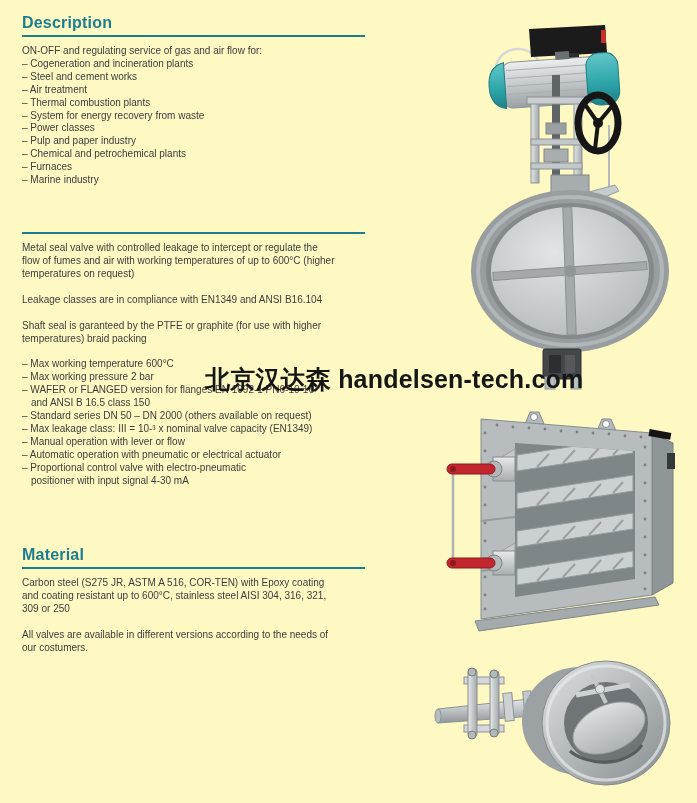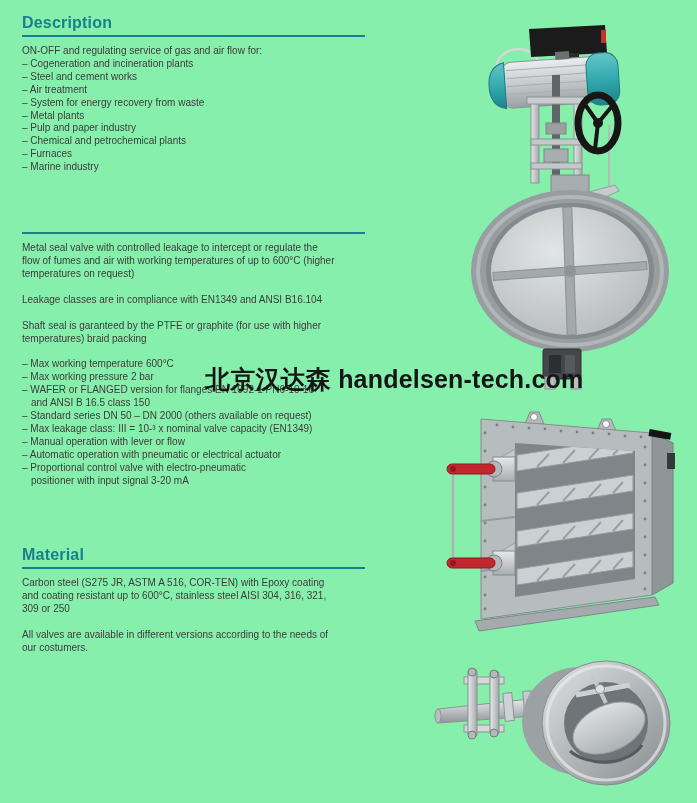--- a/index.html
+++ b/index.html
@@ -1,19 +1,19 @@
 <!DOCTYPE html>
 <html style="--accent: #1b7e8f;"><head>
 <meta charset="utf-8">
 <style>
   :root{ --accent:#1b7e8f; }
   *{ box-sizing:border-box; }
   html,body{ margin:0; padding:0; background:#ffffff; }
   .page{
-    position:relative; width:697px; height:803px; background:#86efac;
+    position:relative; width:697px; height:803px; background:#fef9c3;
     font-family:"Liberation Sans", sans-serif; overflow:hidden;
   }
   .sec{ position:absolute; left:22px; width:356px; }
   .sec-description{ top:14px; }
   .sec-technical{ top:229px; }
   .sec-material{ top:546px; }
   .sec-title{
     margin:0; font-size:16px; line-height:18px; font-weight:bold;
     color:var(--accent); letter-spacing:0.2px;
   }
@@ -45,22 +45,23 @@
 <div class="page">
 
   <section class="sec sec-description">
     <h2 class="sec-title">Description</h2>
     <div class="rule"></div>
     <p class="body intro">ON-OFF and regulating service of gas and air flow for:</p>
     <div class="list">
         <div class="body li">– Cogeneration and incineration plants</div>
         <div class="body li">– Steel and cement works</div>
         <div class="body li">– Air treatment</div>
+        <div class="body li">– Thermal combustion plants</div>
         <div class="body li">– System for energy recovery from waste</div>
-        <div class="body li">– Metal plants</div>
+        <div class="body li">– Power classes</div>
         <div class="body li">– Pulp and paper industry</div>
         <div class="body li">– Chemical and petrochemical plants</div>
         <div class="body li">– Furnaces</div>
         <div class="body li">– Marine industry</div>
       </div>
   </section>
 
   <section class="sec sec-technical">
     <div class="rule"></div>
     <div class="paras">
@@ -74,21 +75,21 @@
     <div class="list">
         <div class="body li">– Max working temperature 600°C</div>
         <div class="body li">– Max working pressure 2 bar</div>
         <div class="body li">– WAFER or FLANGED version for flanges EN 1092-1 PN6-10-16
 and ANSI B 16.5 class 150</div>
         <div class="body li">– Standard series DN 50 – DN 2000 (others available on request)</div>
         <div class="body li">– Max leakage class: III = 10-³ x nominal valve capacity (EN1349)</div>
         <div class="body li">– Manual operation with lever or flow</div>
         <div class="body li">– Automatic operation with pneumatic or electrical actuator</div>
         <div class="body li">– Proportional control valve with electro-pneumatic
-positioner with input signal 3-20 mA</div>
+positioner with input signal 4-30 mA</div>
       </div>
   </section>
 
   <section class="sec sec-material">
     <h2 class="sec-title">Material</h2>
     <div class="rule"></div>
     <div class="paras">
         <div class="body para">Carbon steel (S275 JR, ASTM A 516, COR-TEN) with Epoxy coating
 and coating resistant up to 600°C, stainless steel AISI 304, 316, 321,
 309 or 250</div>

